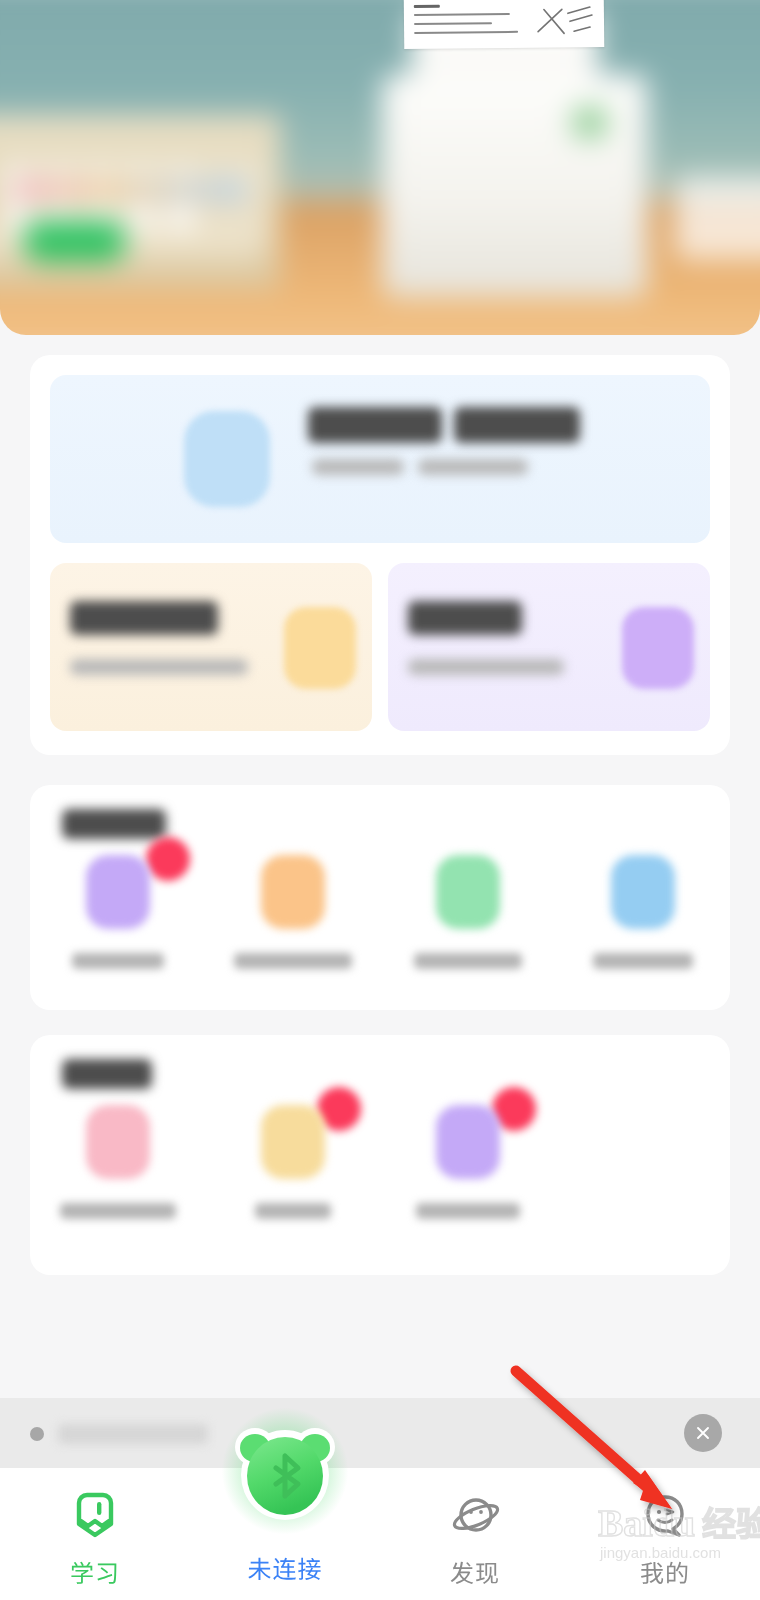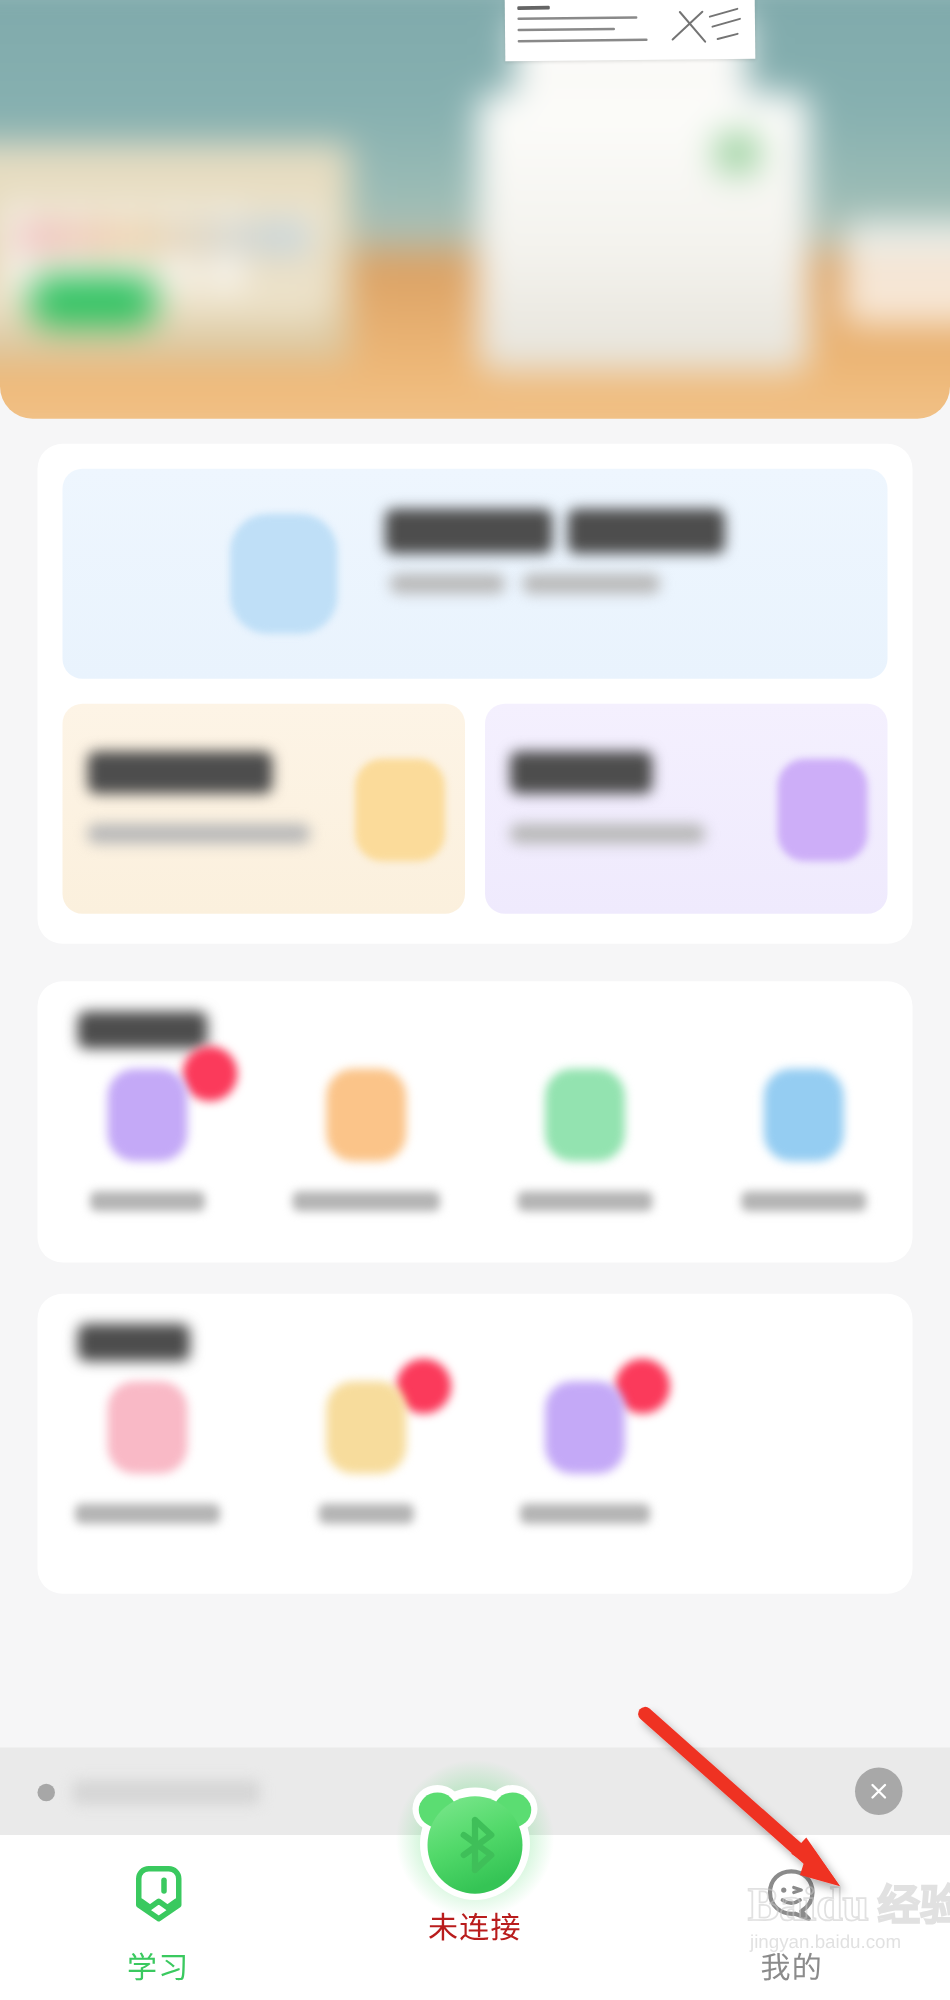--- a/index.html
+++ b/index.html
@@ -246,22 +246,22 @@
     transform:translate(-50%,-50%);
     width:128px; height:128px; border-radius:50%;
     background: radial-gradient(circle, rgba(74,217,105,.55) 0%, rgba(74,217,105,.22) 48%, rgba(74,217,105,0) 70%);
   }
   .bear-ring {
     position:absolute; left:50%; top:50%;
     transform:translate(-50%,-50%);
     width:114px; height:106px;
   }
   .center-label {
-    margin-top:32px;
-    font-size:24px; color:#b91c1c; letter-spacing:1px;
+    margin-top:60px;
+    font-size:24px; color:#3b82f6; letter-spacing:1px;
   }
 
   
   .arrow-layer {
     position:absolute; left:0; top:0;
     width:760px; height:1600px;
     pointer-events:none;
     z-index: 20;
   }
 
@@ -435,20 +435,31 @@
           <ellipse cx="27" cy="30" rx="15" ry="14" fill="#5bdd72"></ellipse>
           <ellipse cx="87" cy="30" rx="15" ry="14" fill="#5bdd72"></ellipse>
           <ellipse cx="57" cy="58" rx="38" ry="39" fill="url(#bearGrad)"></ellipse>
 
           <path d="M57 38 L57 78 M57 38 L70 50 L48 66 M57 78 L70 66 L48 50" fill="none" stroke="#3fbf59" stroke-width="5" stroke-linecap="round" stroke-linejoin="round"></path>
         </svg>
       </div>
       <div class="center-label">未连接</div>
     </div>
 
+    <div class="nav-item">
+      <div class="nav-icon">
+        <svg width="50" height="50" viewBox="0 0 50 50">
+          <circle cx="26" cy="24" r="15" fill="none" stroke="#8b8b8b" stroke-width="3.4"></circle>
+          <ellipse cx="26" cy="26" rx="23" ry="8" transform="rotate(-22 26 26)" fill="none" stroke="#8b8b8b" stroke-width="3.2"></ellipse>
+          <circle cx="21" cy="21" r="1.9" fill="#8b8b8b"></circle>
+          <circle cx="31" cy="21" r="1.9" fill="#8b8b8b"></circle>
+        </svg>
+      </div>
+      <div class="nav-label">发现</div>
+    </div>
 
     <div class="nav-item">
       <div class="nav-icon">
         <svg width="50" height="50" viewBox="0 0 50 50">
           <path d="M25 6 C35 6 42 13 42 23 C42 30 38 35 33 38 L39 44 L28 40 C16 41 8 33 8 23 C8 13 15 6 25 6 Z" fill="none" stroke="#8b8b8b" stroke-width="3.4" stroke-linejoin="round"></path>
           <circle cx="19" cy="21" r="2.1" fill="#8b8b8b"></circle>
           <path d="M27 19 L33 21 L27 23" fill="none" stroke="#8b8b8b" stroke-width="2.6" stroke-linecap="round" stroke-linejoin="round"></path>
           <path d="M18 29 Q25 34 32 29" fill="none" stroke="#8b8b8b" stroke-width="3" stroke-linecap="round"></path>
         </svg>
       </div>

